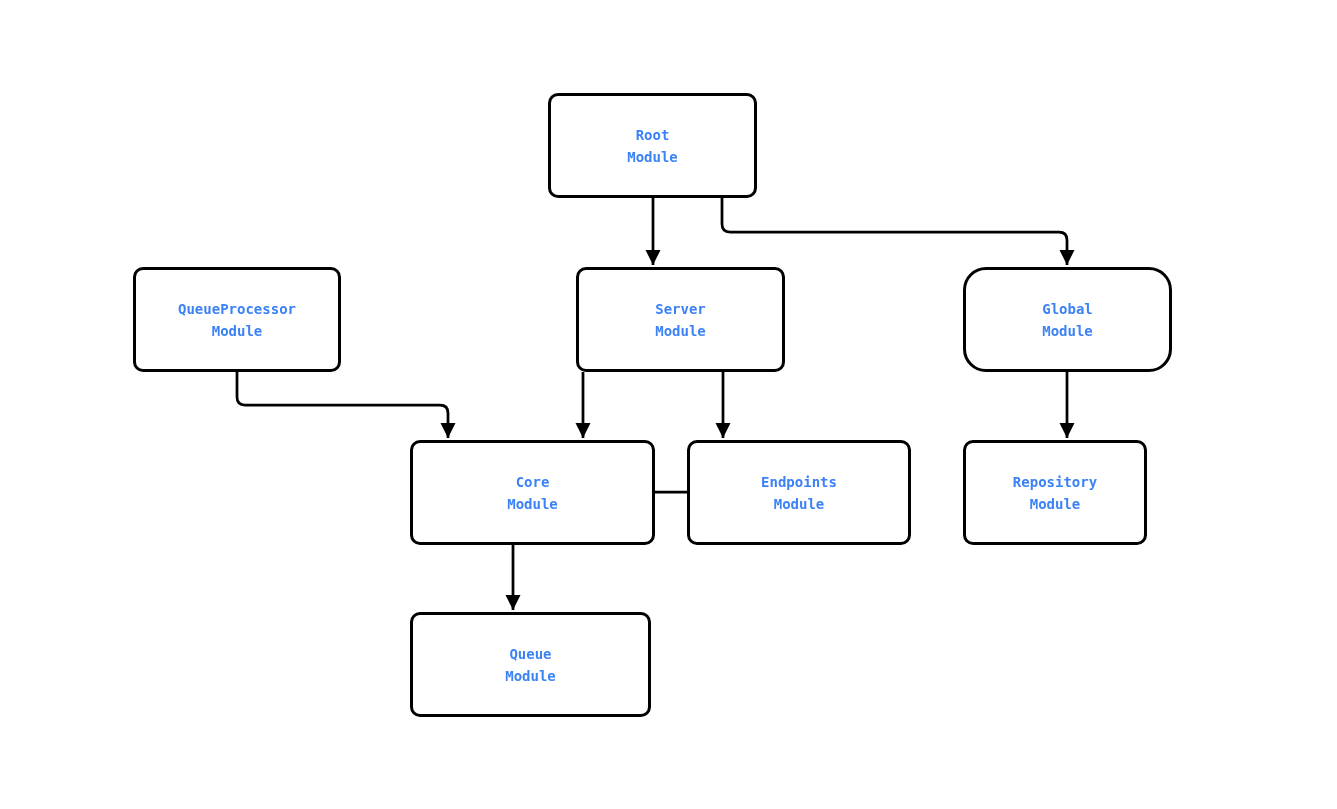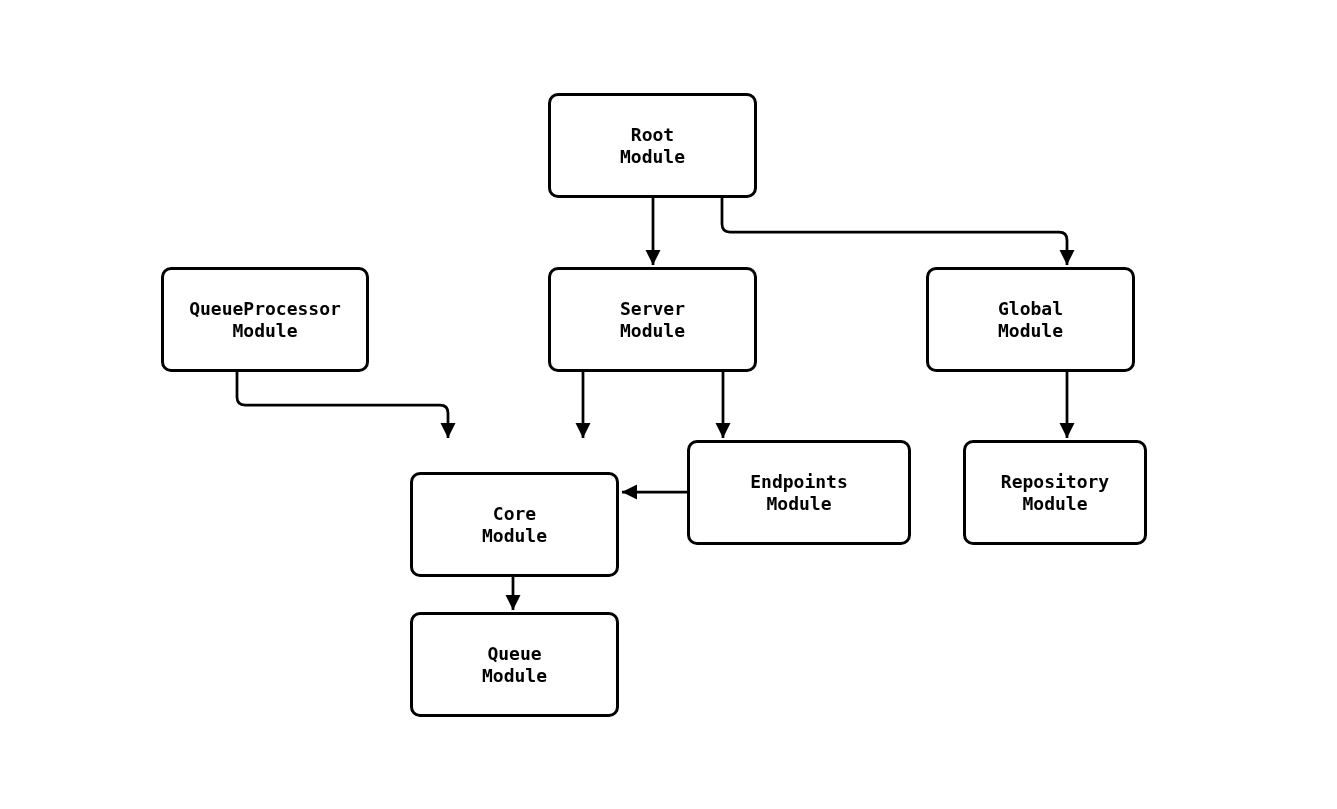--- a/index.html
+++ b/index.html
@@ -34,34 +34,34 @@
     border-radius: 10px;
     background: #ffffff;
     display: flex;
     align-items: center;
     justify-content: center;
     text-align: center;
   }
   .node-label {
     white-space: pre-line;
     font-weight: bold;
-    font-size: 18px;
+    font-size: 14px;
     line-height: 22px;
-    color: #000000;
+    color: #3b82f6;
     letter-spacing: 0px;
   }
   
   #node-root        { left: 548px;  top: 93px;  width: 209px; height: 105px; }
-  #node-queueproc   { left: 133px;  top: 267px; width: 208px; height: 105px; margin-left: 28px; }
-  #node-server      { left: 548px;  top: 267px; width: 209px; height: 105px; }
-  #node-global      { left: 926px;  top: 267px; width: 209px; height: 105px; }
-  #node-core        { left: 410px;  top: 440px; width: 209px; height: 105px; margin-top: 32px; }
+  #node-queueproc   { left: 133px;  top: 267px; width: 208px; height: 105px; }
+  #node-server      { left: 576px;  top: 267px; width: 209px; height: 105px; }
+  #node-global      { left: 963px;  top: 267px; width: 209px; height: 105px; border-radius: 23px; }
+  #node-core        { left: 410px;  top: 440px; width: 245px; height: 105px; }
   #node-endpoints   { left: 687px;  top: 440px; width: 224px; height: 105px; }
   #node-repository  { left: 963px;  top: 440px; width: 184px; height: 105px; }
-  #node-queue       { left: 410px;  top: 612px; width: 209px; height: 105px; }
+  #node-queue       { left: 410px;  top: 612px; width: 241px; height: 105px; }
 </style>
 </head>
 <body>
 
 <div class="canvas">
 
   <svg class="edges-layer" width="1337" height="809" viewBox="0 0 1337 809" xmlns="http://www.w3.org/2000/svg">
     <defs>
       <marker id="arrowhead" viewBox="0 0 10 10" refX="10" refY="5" markerWidth="15" markerHeight="18" markerUnits="userSpaceOnUse" orient="auto">
         <path d="M0,0 L10,5 L0,10 Z" fill="#000000"></path>

